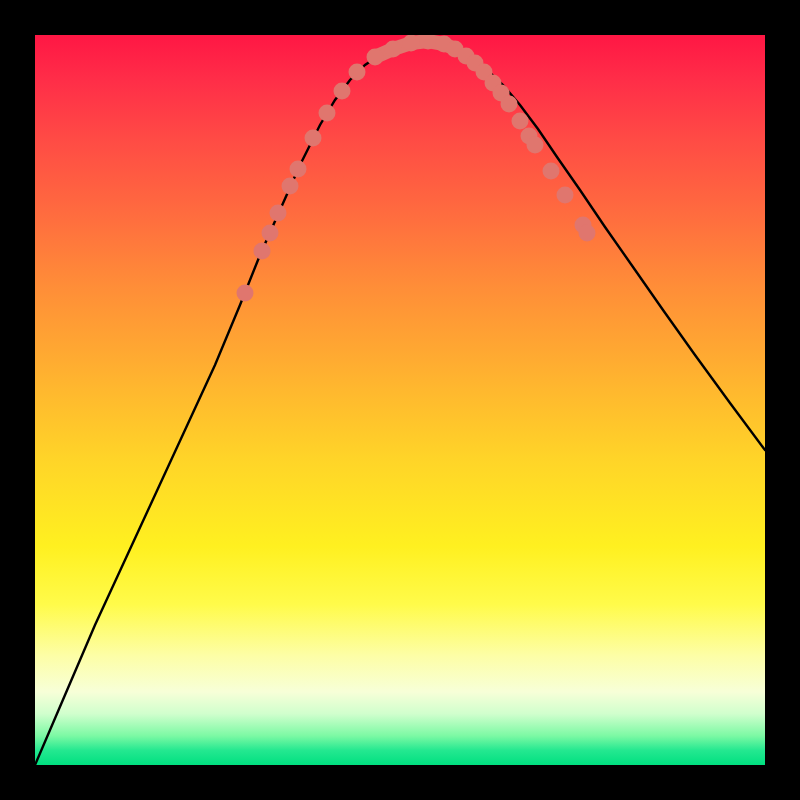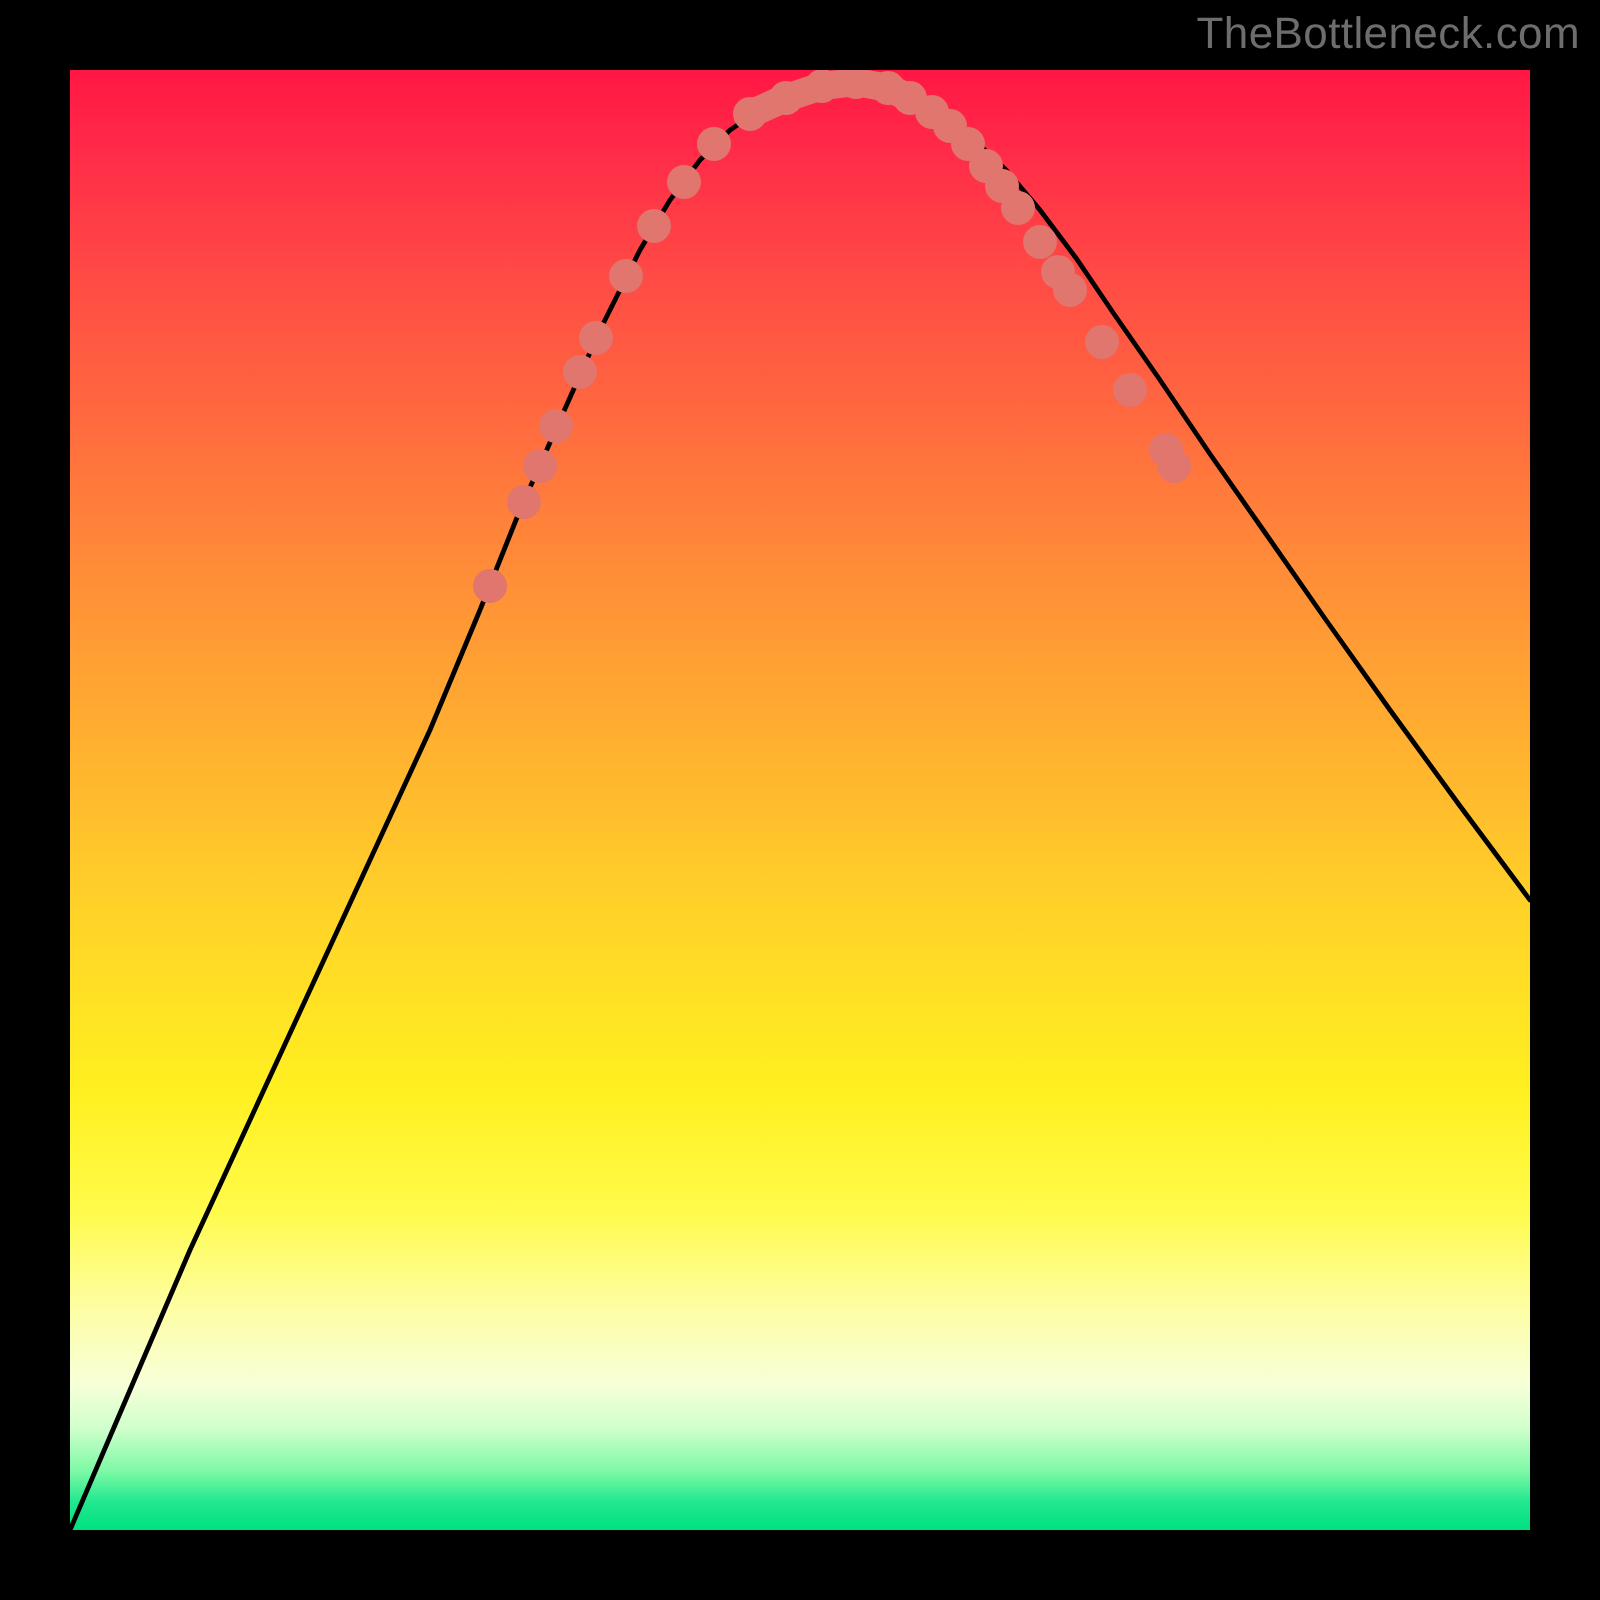--- a/index.html
+++ b/index.html
@@ -62,21 +62,20 @@
     left: 0; top: 0;
     width: 730px;
     height: 730px;
     overflow: visible;
   }
 </style>
 </head>
 <body>
 
 <div class="frame">
-  <div class="watermark">TheBottleneck.com</div>
 
   <div class="plot-area">
     <div class="gradient"></div>
 
     <svg class="curve" viewBox="0 0 730 730">
       <path id="left-curve" fill="none" stroke-width="2.4" stroke-linecap="round" d="M0.0 730.0 L30.0 660.0 L60.0 590.0 L90.0 525.0 L120.0 460.0 L150.0 395.0 L180.0 330.0 L205.0 270.0 L225.0 220.0 L245.0 175.0 L265.0 130.0 L285.0 90.0 L300.0 65.0 L315.0 45.0 L330.0 30.0 L345.0 20.0 L360.0 13.0 L375.0 8.0 L388.0 5.0" stroke="#000000"></path>
       <path id="right-curve" fill="none" stroke-width="2.4" stroke-linecap="round" d="M388.0 5.0 L400.0 7.0 L412.0 10.0 L424.0 16.0 L438.0 24.0 L452.0 35.0 L468.0 50.0 L485.0 70.0 L503.0 94.0 L522.0 122.0 L545.0 155.0 L570.0 192.0 L598.0 232.0 L628.0 275.0 L660.0 320.0 L695.0 368.0 L730.0 415.0" stroke="#000000"></path>
       <path id="bottom-connector" fill="none" stroke-width="14" stroke-linecap="round" d="M340.0 22.0 L358.0 14.0 L376.0 8.0 L393.0 6.0 L409.0 9.0 L420.0 14.0" stroke="#e0766e"></path>
       <g id="markers">
           <circle cx="210" cy="258" r="8.5" fill="#e0766e" stroke="#be5a52" stroke-width="0"></circle>

